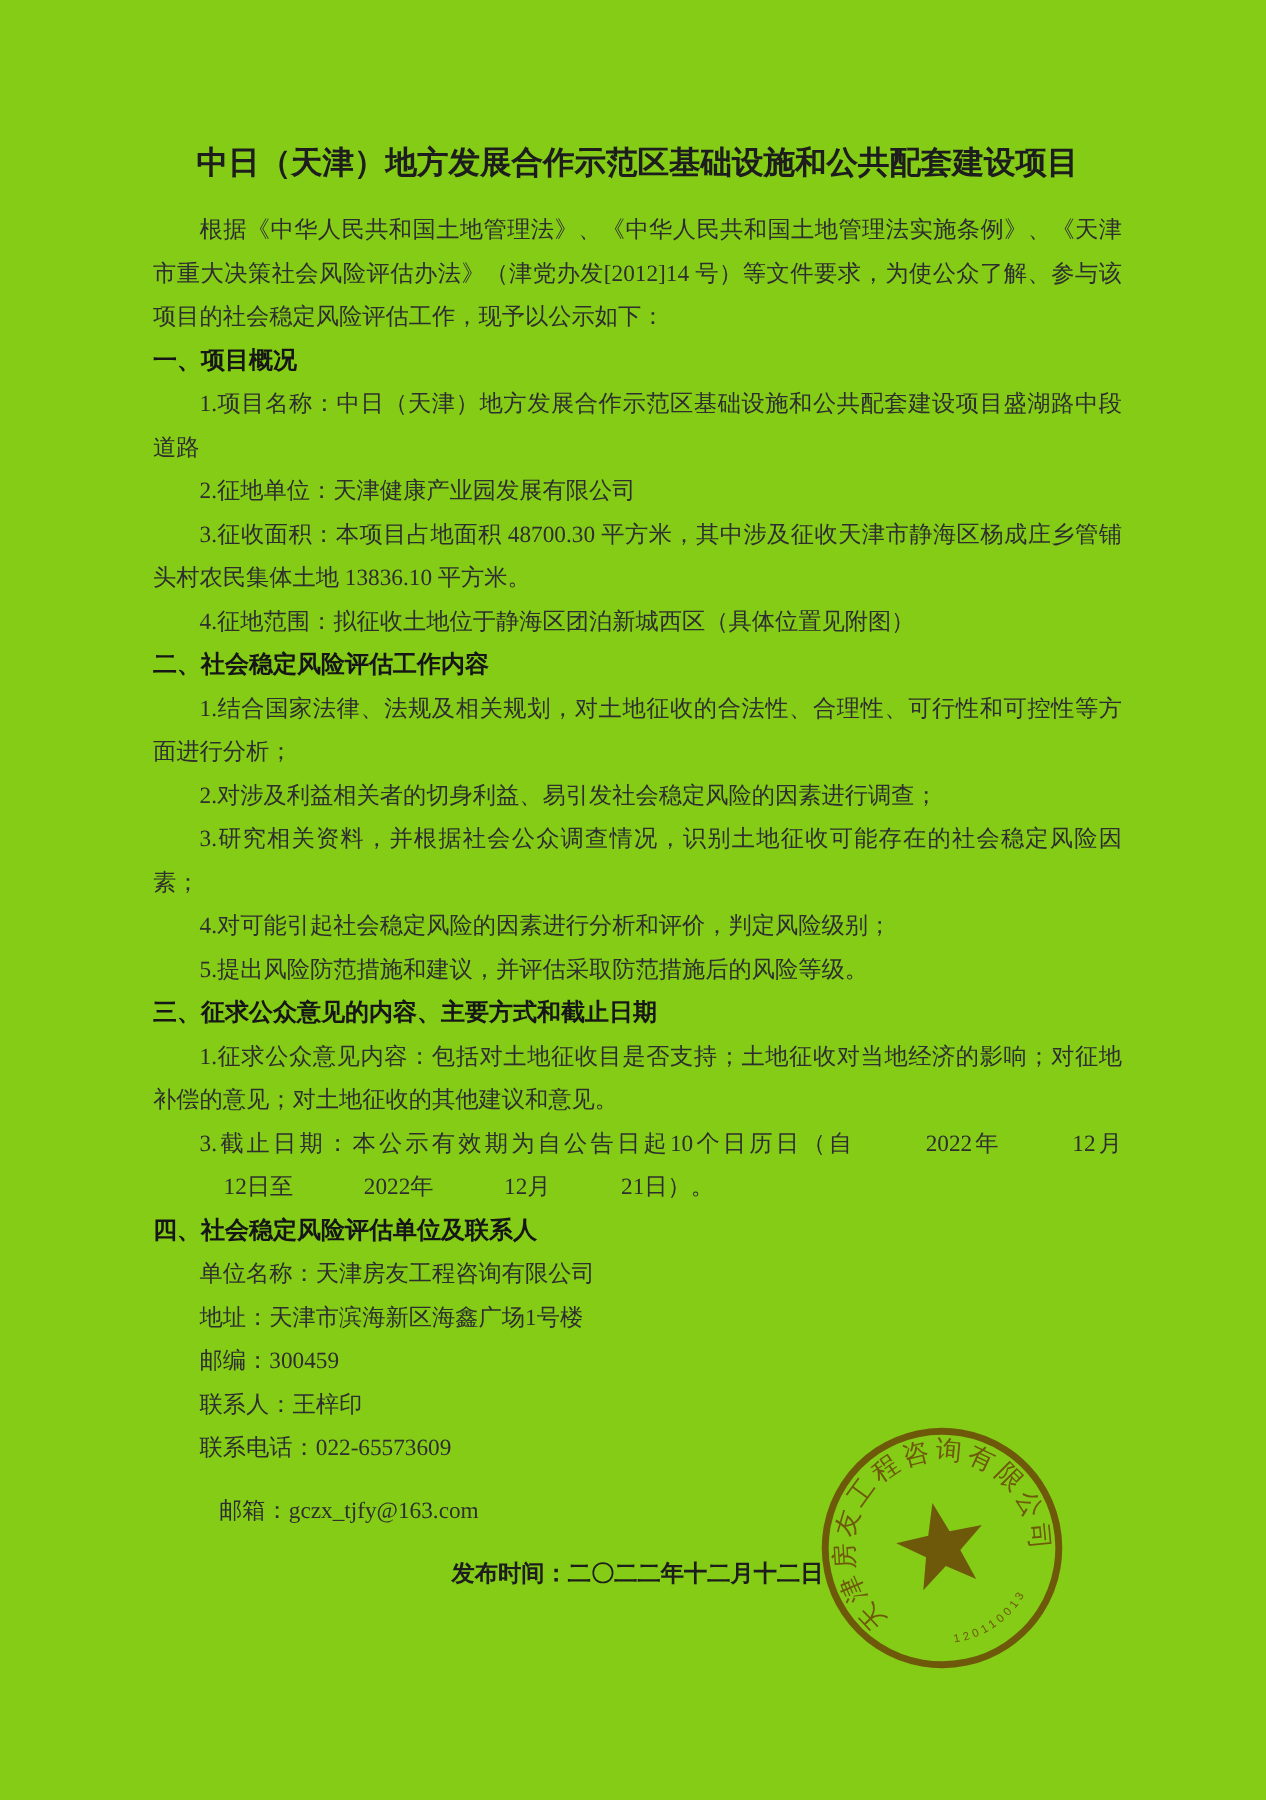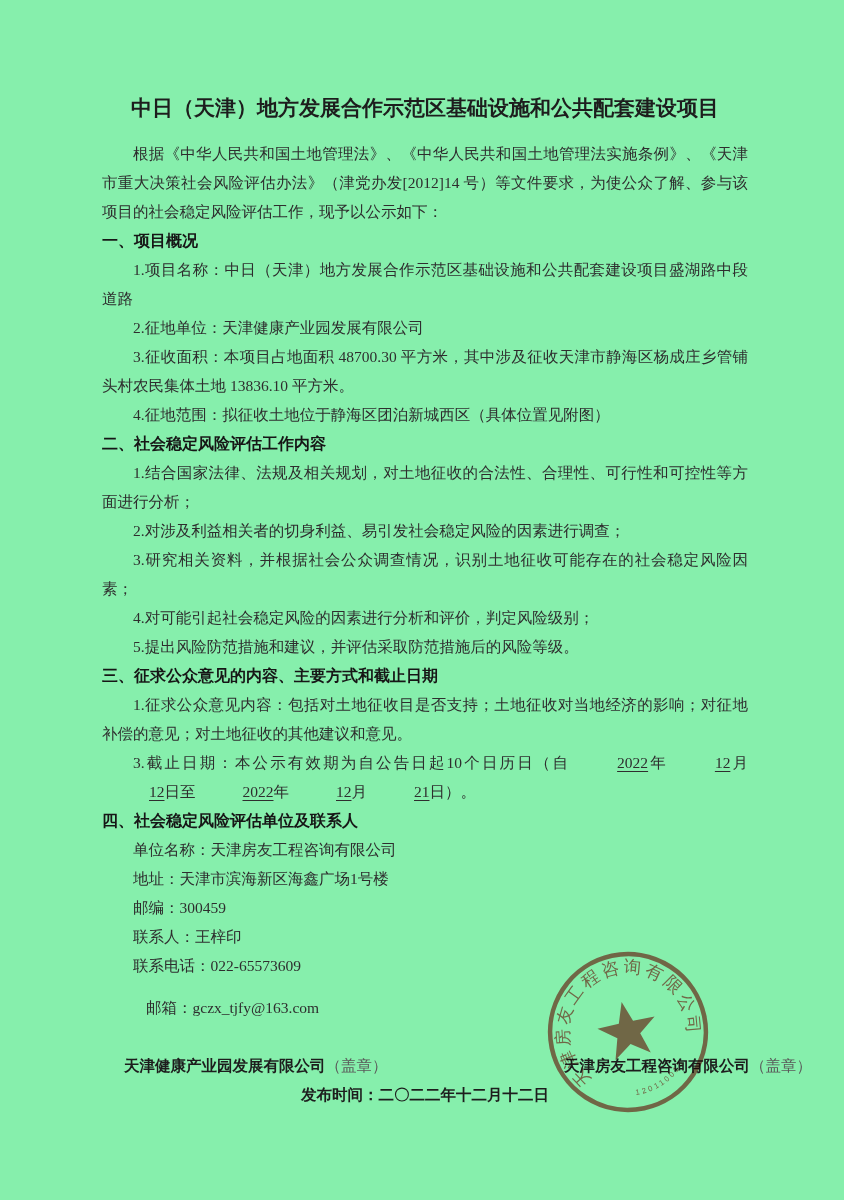--- a/index.html
+++ b/index.html
@@ -1,19 +1,19 @@
 <!DOCTYPE html>
 <html lang="zh"><head>
 <meta charset="utf-8">
 <style>
   html,body{margin:0;padding:0;background:#ffffff;}
   .page{
     position:relative;
     width:844px;height:1200px;
-    background:#86efac;
+    background:#84cc16;
     overflow:hidden;
     font-family:"Liberation Serif","DejaVu Serif",serif;
     color:#2e2e2e;
   }
   .content{
     position:absolute;
     left:102px;top:0;
     width:646px;
   }
   .title-line{
@@ -34,21 +34,21 @@
   .intro{margin-top:16px;text-indent:2em;font-family:Liberation Serif, serif;}
   .sec-heading{
     font-family:"Liberation Sans","DejaVu Sans",sans-serif;
     font-size:16px;
     font-weight:bold;
     color:#161616;
     line-height:29px;
   }
   .item{text-indent:2em;}
   .contact-line{text-indent:2em;}
-  .u{text-decoration:underline;text-underline-offset:3px;margin-left:47px;}
+  .u{text-underline-offset:3px;margin-left:47px;}
   .sig-row{
     display:flex;
     justify-content:space-between;
     width:688px;
     padding-left:22px;
     box-sizing:content-box;
     margin-top:29px;
     font-size:15.5px;
     line-height:29px;
   }
@@ -97,24 +97,20 @@
     <p class="body-text item" style="margin:0;"><span>3.截止日期：本公示有效期为自公告日起10个日历日（自</span><span class="u">2022</span><span>年</span><span class="u">12</span><span>月</span><span class="u">12</span><span>日至</span><span class="u">2022</span><span>年</span><span class="u">12</span><span>月</span><span class="u">21</span><span>日）。</span></p>
 
     <div class="sec-heading">四、社会稳定风险评估单位及联系人</div>
     <p class="body-text contact-line" style="margin:0;"><span>单位名称：</span><span>天津房友工程咨询有限公司</span></p>
     <p class="body-text contact-line" style="margin:0;"><span>地址：</span><span>天津市滨海新区海鑫广场1号楼</span></p>
     <p class="body-text contact-line" style="margin:0;"><span>邮编：</span><span>300459</span></p>
     <p class="body-text contact-line" style="margin:0;"><span>联系人：</span><span>王梓印</span></p>
     <p class="body-text contact-line" style="margin:0;"><span>联系电话：</span><span>022-65573609</span></p>
     <p class="body-text contact-line" style="margin:13px;"><span>邮箱：</span><span>gczx_tjfy@163.com</span></p>
 
-    <div class="sig-row">
-      <div><span class="sig-company">天津健康产业园发展有限公司</span><span class="seal-note">（盖章）</span></div>
-      <div><span class="sig-company">天津房友工程咨询有限公司</span><span class="seal-note">（盖章）</span></div>
-    </div>
 
     <div class="publish-line">发布时间：二〇二二年十二月十二日</div>
   </div>
 
   <svg class="stamp" viewBox="0 0 164 164" xmlns="http://www.w3.org/2000/svg">
     <g transform="rotate(-12 82 82)" opacity="0.78">
       <circle cx="82" cy="82" r="76" fill="none" stroke="#c9463e" stroke-width="4.5"></circle>
       <polygon points="82,52 89.1,72.3 110.5,72.7 93.4,85.7 99.6,106.3 82,94 64.4,106.3 70.6,85.7 53.5,72.7 74.9,72.3" fill="#c9463e"></polygon>
       <defs>
         <path id="ringPath" d="M 41,123 A 58,58 0 0 1 82,24 A 58,58 0 0 1 123,123" fill="none"></path>

